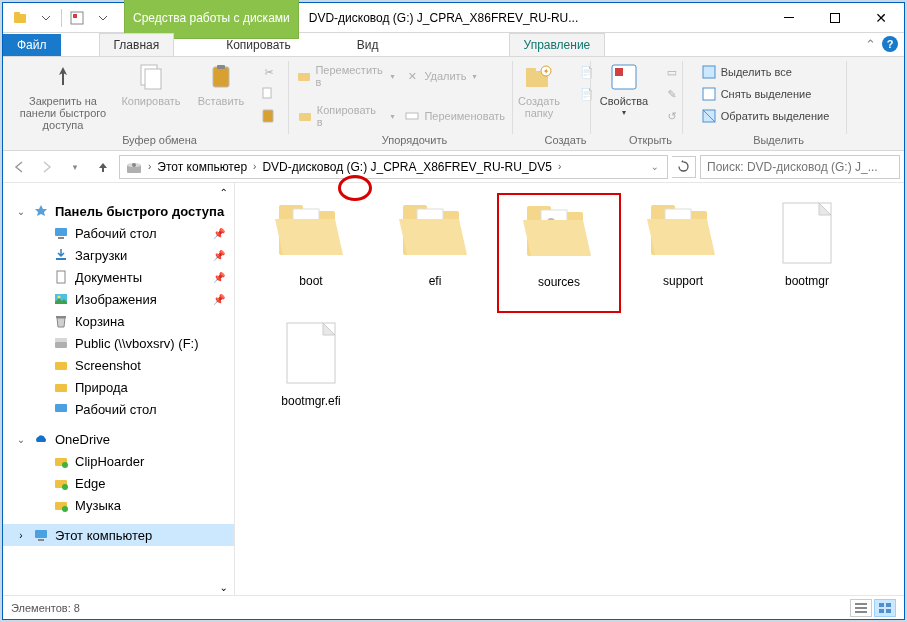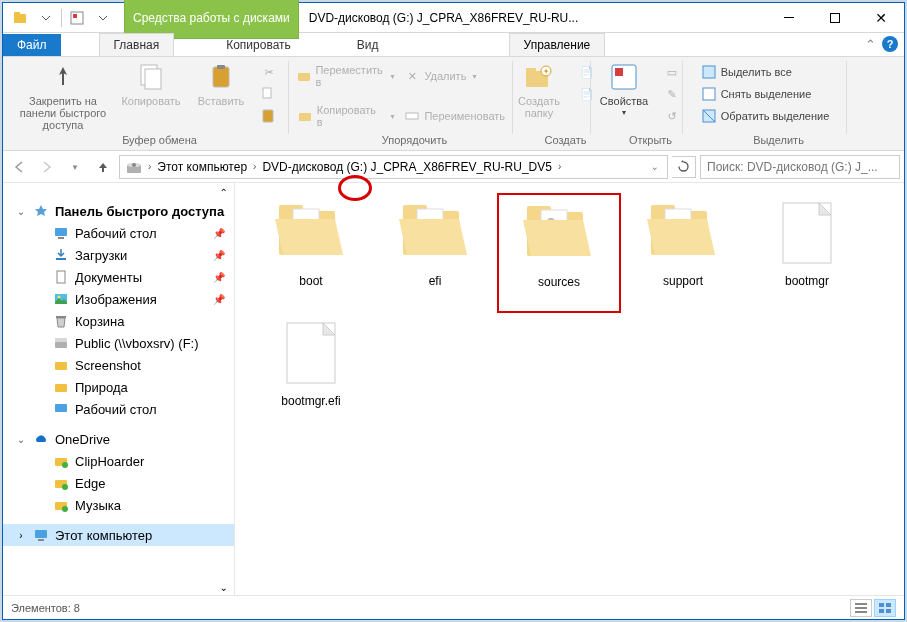--- a/index.html
+++ b/index.html
@@ -12,21 +12,21 @@
   .title-disc { font-size:12px; color:#fff; background:#8bc34a; border:1px solid #7cb342; padding:13px 8px; margin-right:8px;text-align:right; }
   .title-text { flex:1; padding-left:2px; font-size:12px; color:#000; }
   .winbtns { display:flex; }
   .winbtn { width: 46px; height: 29px; display:flex; align-items:center; justify-content:center; font-size:11px; }
   .winbtn.close { font-size:14px; }
 
   .tabs { height: 24px; display: flex; align-items: flex-end; font-size: 12px; border-bottom: 1px solid #d8d8d8; position: relative; gap: 38px; }
   .tab { padding: 4px 14px; color:#333; }
   .tab.file { background:#1979ca; color:#fff; }
   .tab.active { background:#f3f3f3; border:1px solid #d8d8d8; border-bottom:none; }
-  .tab.tool { color:#000000; background:#f3f3f3; border:1px solid #d8d8d8; border-bottom:none; }
+  .tab.tool { color:#0f766e; background:#f3f3f3; border:1px solid #d8d8d8; border-bottom:none; }
   .tabs-right { position:absolute; right:6px; top:3px; display:flex; gap:6px; align-items:center; }
   .help-icon { width:16px; height:16px; border-radius:50%; background:#1979ca; color:#fff; font-size:11px; display:flex; align-items:center; justify-content:center; font-weight:bold; }
 
   .ribbon { height: 94px; background:#f3f3f3; border-bottom:1px solid #d8d8d8; display:flex; font-size:11px; color:#6b6b6b; }
   .group { display:flex; flex-direction:column; align-items:center; padding:2px 6px 2px 6px; position:relative; }
   .group-inner { display:flex; align-items:flex-start; gap:6px; flex:1; }
   .group::after { content:""; position:absolute; right:0; top:4px; bottom:16px; width:1px; background:#ddd; }
   .group-label { font-size:11px; color:#6b6b6b; height:14px;padding-left:27px; }
   .rbtn-big { display:flex; flex-direction:column; align-items:center; width:64px; text-align:center; line-height:12px; padding-top:2px; }
   .rbtn-big .ic { width:32px; height:32px; margin-bottom:2px; position:relative; display:flex; align-items:center; justify-content:center; }

